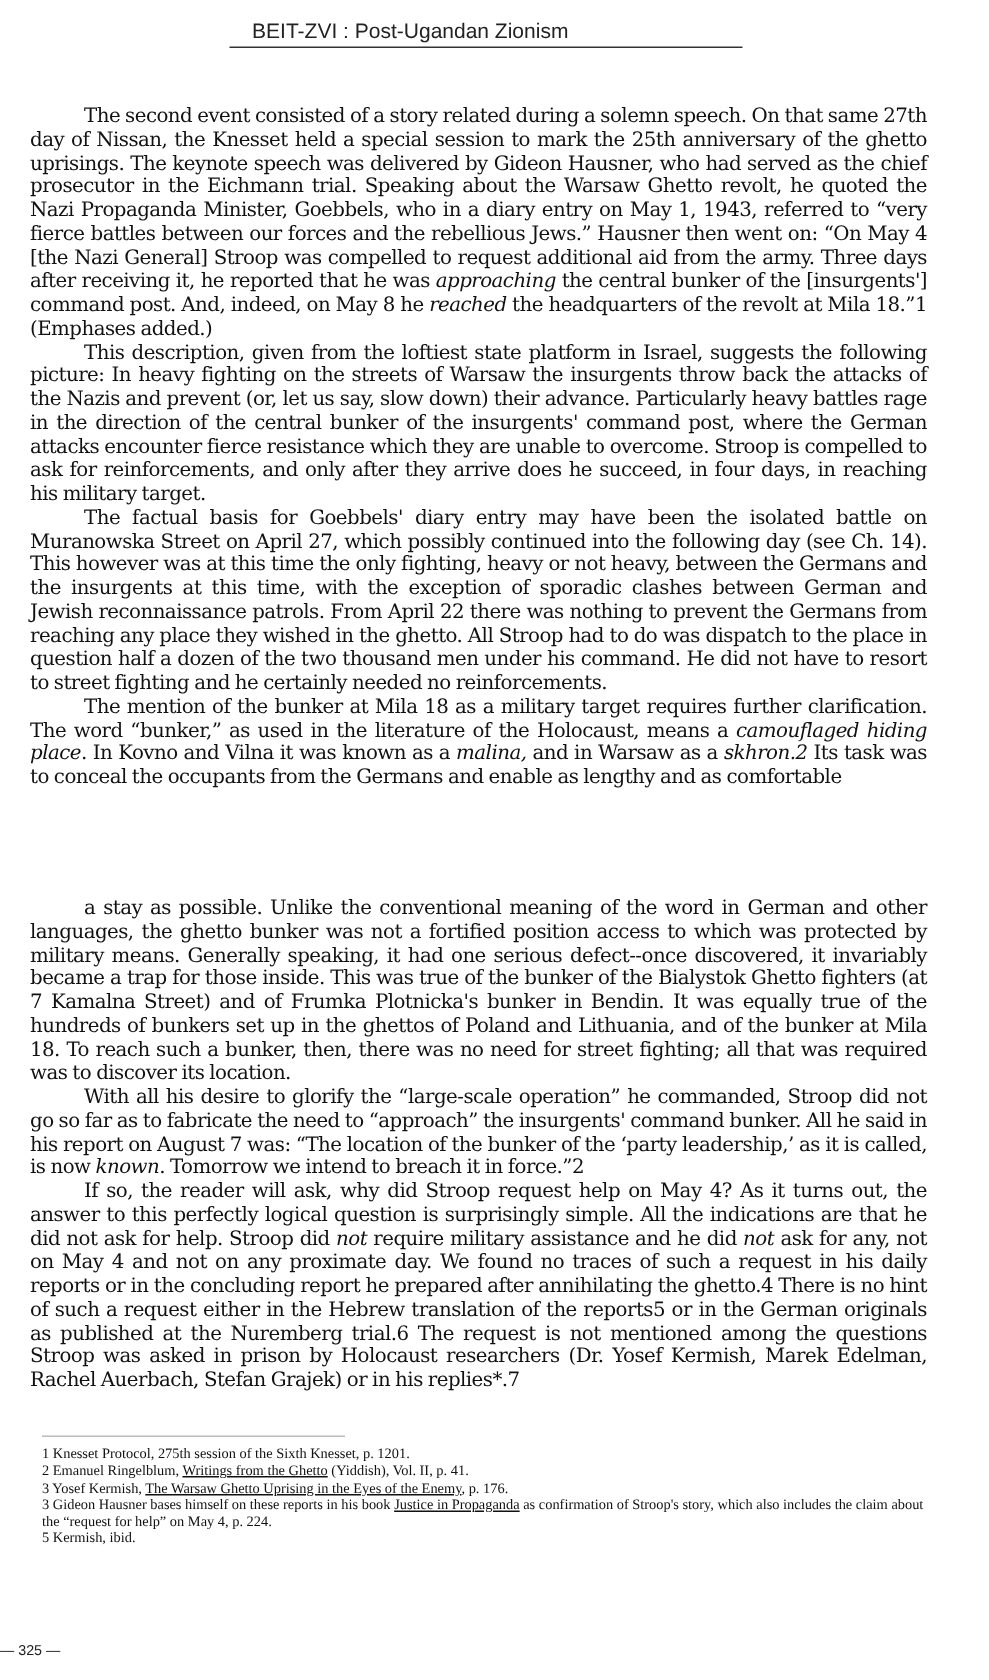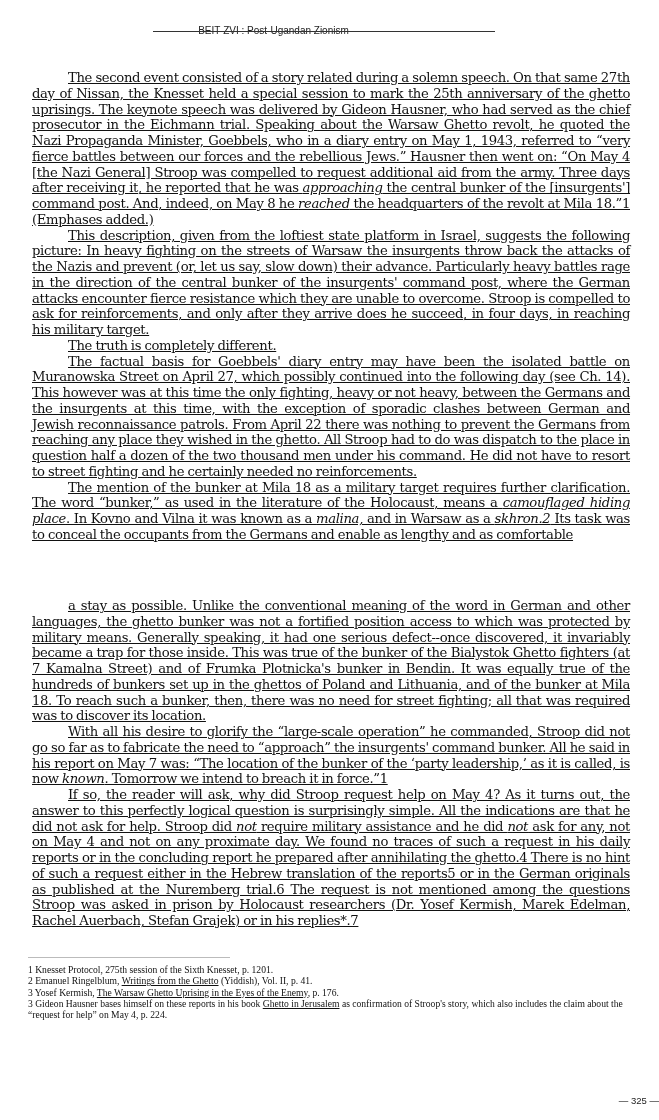--- a/index.html
+++ b/index.html
@@ -1,70 +1,70 @@
 <!DOCTYPE html>
 <html><head>
 <meta charset="utf-8">
 <style>
   html, body { margin: 0; padding: 0; background: #ffffff; }
   body { width: 659px; height: 1120px; position: relative; overflow: hidden; color: #111; }
   .header {
-    position: absolute; top: 25px; left: 0; width: 547px; text-align: center;
-    font-family: "Liberation Sans", sans-serif; font-size: 10px; color: #222;
+    position: absolute; top: 12px; left: 0; width: 547px; text-align: center;
+    font-family: "Liberation Sans", sans-serif; font-size: 14px; color: #222;
   }
   .header-rule {
     position: absolute; top: 31px; left: 153px; width: 342px; height: 0;
     border-top: 1px solid #333;
   }
   .body-text {
-    position: absolute; left: 32px; width: 598px;
+    position: absolute; left: 20px; width: 598px;
     font-family: "DejaVu Serif", serif; font-size: 13.2px; line-height: 15.75px;
-    text-align: justify; letter-spacing: -0.35px; word-spacing: -0.5px; text-decoration: underline;
+    text-align: justify; letter-spacing: -0.35px; word-spacing: -0.5px;
   }
   #block1 { top: 70px; }
   #block2 { top: 598px; }
   .body-text p { margin: 0; text-indent: 36px; }
   .body-text em { font-style: italic; }
   .fn-rule {
     position: absolute; top: 957px; left: 28px; width: 202px; height: 0;
     border-top: 1px solid #bbb;
   }
   .footnotes {
     position: absolute; top: 964px; left: 28px; width: 600px;
     font-family: "Liberation Serif", serif; font-size: 9.6px; line-height: 11.3px; color: #111;
   }
   .footnotes div { margin: 0; }
   .footnotes u { text-decoration: underline; }
   .page-number {
-    position: absolute; top: 1095px; left: 0; width: 659px; text-align: right;
+    position: absolute; top: 1095px; left: 0; width: 659px; text-align: left;
     font-family: "Liberation Sans", sans-serif; font-size: 9.5px; color: #222;
   }
 </style>
 </head>
 <body>
 
 <div class="header">BEIT-ZVI : Post-Ugandan Zionism</div>
 <div class="header-rule"></div>
 
 <div class="body-text" id="block1">
   <p><span>The second event consisted of a story related during a solemn speech. On that same 27th day of Nissan, the Knesset held a special session to mark the 25th anniversary of the ghetto uprisings. The keynote speech was delivered by Gideon Hausner, who had served as the chief prosecutor in the Eichmann trial. Speaking about the Warsaw Ghetto revolt, he quoted the Nazi Propaganda Minister, Goebbels, who in a diary entry on May 1, 1943, referred to “very fierce battles between our forces and the rebellious Jews.” Hausner then went on: “On May 4 [the Nazi General] Stroop was compelled to request additional aid from the army. Three days after receiving it, he reported that he was </span><em>approaching</em><span> the central bunker of the [insurgents'] command post. And, indeed, on May 8 he </span><em>reached</em><span> the headquarters of the revolt at Mila 18.”1 (Emphases added.)</span></p>
   <p>This description, given from the loftiest state platform in Israel, suggests the following picture: In heavy fighting on the streets of Warsaw the insurgents throw back the attacks of the Nazis and prevent (or, let us say, slow down) their advance. Particularly heavy battles rage in the direction of the central bunker of the insurgents' command post, where the German attacks encounter fierce resistance which they are unable to overcome. Stroop is compelled to ask for reinforcements, and only after they arrive does he succeed, in four days, in reaching his military target.</p>
-  <p>The truth is completely different.</p>
   <p>The factual basis for Goebbels' diary entry may have been the isolated battle on Muranowska Street on April 27, which possibly continued into the following day (see Ch. 14). This however was at this time the only fighting, heavy or not heavy, between the Germans and the insurgents at this time, with the exception of sporadic clashes between German and Jewish reconnaissance patrols. From April 22 there was nothing to prevent the Germans from reaching any place they wished in the ghetto. All Stroop had to do was dispatch to the place in question half a dozen of the two thousand men under his command. He did not have to resort to street fighting and he certainly needed no reinforcements.</p>
   <p><span>The mention of the bunker at Mila 18 as a military target requires further clarification. The word “bunker,” as used in the literature of the Holocaust, means a </span><em>camouflaged hiding place</em><span>. In Kovno and Vilna it was known as a </span><em>malina,</em><span> and in Warsaw as a </span><em>skhron.2</em><span> Its task was to conceal the occupants from the Germans and enable as lengthy and as comfortable</span></p>
 </div>
 
 <div class="body-text" id="block2">
   <p>a stay as possible. Unlike the conventional meaning of the word in German and other languages, the ghetto bunker was not a fortified position access to which was protected by military means. Generally speaking, it had one serious defect--once discovered, it invariably became a trap for those inside. This was true of the bunker of the Bialystok Ghetto fighters (at 7 Kamalna Street) and of Frumka Plotnicka's bunker in Bendin. It was equally true of the hundreds of bunkers set up in the ghettos of Poland and Lithuania, and of the bunker at Mila 18. To reach such a bunker, then, there was no need for street fighting; all that was required was to discover its location.</p>
-  <p><span>With all his desire to glorify the “large-scale operation” he commanded, Stroop did not go so far as to fabricate the need to “approach” the insurgents' command bunker. All he said in his report on May 7 was: “The location of the bunker of the ‘party leadership,’ as it is called, is now </span><em>known</em><span>. Tomorrow we intend to breach it in force.”1</span></p>
+  <p><span>With all his desire to glorify the “large-scale operation” he commanded, Stroop did not go so far as to fabricate the need to “approach” the insurgents' command bunker. All he said in his report on August 7 was: “The location of the bunker of the ‘party leadership,’ as it is called, is now </span><em>known</em><span>. Tomorrow we intend to breach it in force.”2</span></p>
   <p><span>If so, the reader will ask, why did Stroop request help on May 4? As it turns out, the answer to this perfectly logical question is surprisingly simple. All the indications are that he did not ask for help. Stroop did </span><em>not</em><span> require military assistance and he did </span><em>not</em><span> ask for any, not on May 4 and not on any proximate day. We found no traces of such a request in his daily reports or in the concluding report he prepared after annihilating the ghetto.4 There is no hint of such a request either in the Hebrew translation of the reports5 or in the German originals as published at the Nuremberg trial.6 The request is not mentioned among the questions Stroop was asked in prison by Holocaust researchers (Dr. Yosef Kermish, Marek Edelman, Rachel Auerbach, Stefan Grajek) or in his replies*.7</span></p>
 </div>
 
 <div class="fn-rule"></div>
 
 <div class="footnotes">
   <div><span>1 Knesset Protocol, 275th session of the Sixth Knesset, p. 1201.</span></div>
   <div><span>2 Emanuel Ringelblum, </span><u>Writings from the Ghetto</u><span> (Yiddish), Vol. II, p. 41.</span></div>
   <div><span>3 Yosef Kermish, </span><u>The Warsaw Ghetto Uprising in the Eyes of the Enemy</u><span>, p. 176.</span></div>
-  <div><span>3 Gideon Hausner bases himself on these reports in his book </span><u>Ghetto in Jerusalem</u><span> as confirmation of Stroop's story, which also includes the claim about the “request for help” on May 4, p. 224.</span></div>
+  <div><span>3 Gideon Hausner bases himself on these reports in his book </span><u>Justice in Propaganda</u><span> as confirmation of Stroop's story, which also includes the claim about the “request for help” on May 4, p. 224.</span></div>
+  <div><span>5 Kermish, ibid.</span></div>
 </div>
 
 <div class="page-number">—   325   —</div>
 
 </body></html>

